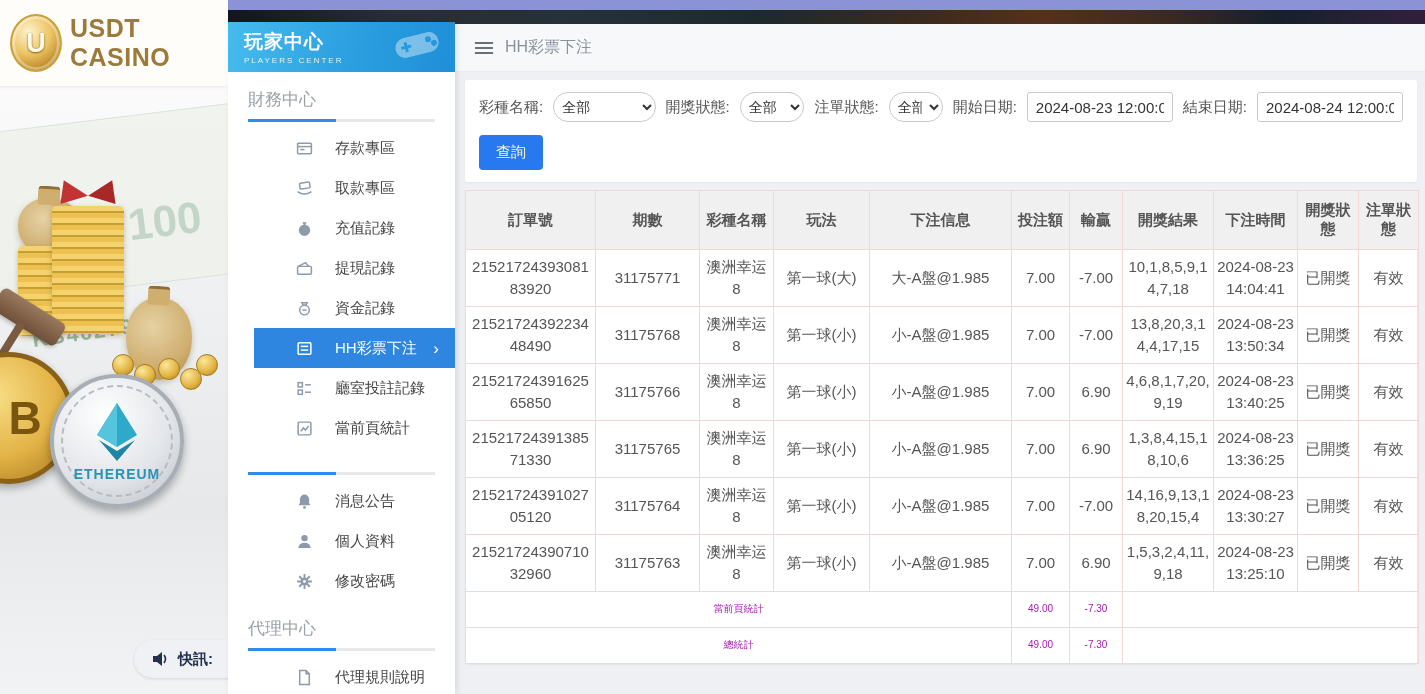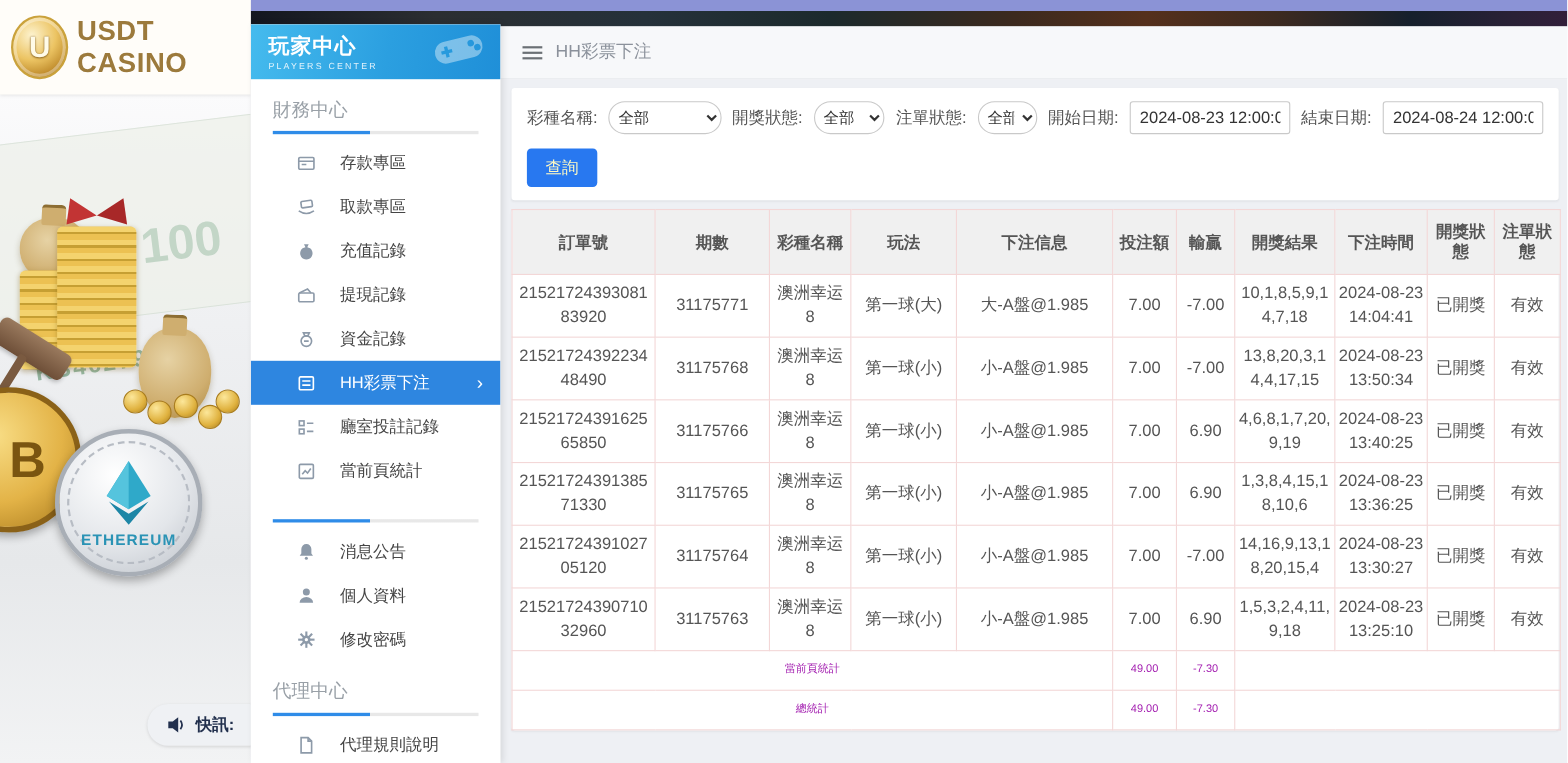--- a/index.html
+++ b/index.html
@@ -25,21 +25,21 @@
   .bow2 { position:absolute; left:88px; top:96px; width:0; height:0; border-right:26px solid #a82828; border-top:12px solid transparent; border-bottom:12px solid transparent; transform:rotate(-8deg); }
   .bag { position:absolute; background:radial-gradient(circle at 40% 35%, #e6d2a4 0%, #cfae6f 60%, #a9853f 100%); border-radius:46% 46% 50% 50%; box-shadow:0 3px 6px rgba(100,80,30,.3); }
   .bag::before { content:""; position:absolute; left:50%; top:-12px; transform:translateX(-50%) rotate(3deg); width:22px; height:16px; background:#cfae6f; border-radius:4px 4px 2px 2px; border-top:3px solid #8d6e33; }
   .bag-a { left:18px; top:112px; width:62px; height:58px; }
   .bag-b { left:126px; top:212px; width:66px; height:82px; }
   .gavel { position:absolute; left:-8px; top:218px; width:74px; height:26px; background:linear-gradient(180deg,#9a7a5e,#6e4f38); border-radius:6px; transform:rotate(32deg); box-shadow:0 2px 4px rgba(0,0,0,.25); }
   .gavel::after { content:""; position:absolute; left:30px; top:22px; width:8px; height:56px; background:#7a5a40; border-radius:3px; }
   .coin-small { position:absolute; width:22px; height:22px; border-radius:50%; background:radial-gradient(circle at 35% 30%, #fce79a, #e0b23f 60%, #a87c1e); border:1px solid #a87c1e; }
   .btc { position:absolute; left:-58px; top:266px; width:132px; height:132px; border-radius:50%; background:radial-gradient(circle at 40% 32%, #f8dd85 0%, #e3b347 55%, #a8791c 100%); border:5px solid #8a6118; z-index:1; display:flex; align-items:center; justify-content:center; box-shadow:0 4px 8px rgba(0,0,0,.3); }
   .btc span { font-size:46px; font-weight:bold; color:#7a5510; margin-left:34px; }
-  .eth { position:absolute; left:50px; top:304px; width:134px; height:134px; border-radius:50%; background:radial-gradient(circle at 40% 30%, #ffffff 0%, #e3e6ea 55%, #bcc1c8 100%); border:4px solid #a8aeb6; z-index:2; display:flex; flex-direction:column; align-items:center; justify-content:center; box-shadow:0 4px 9px rgba(0,0,0,.3);text-align:center; }
+  .eth { position:absolute; left:50px; top:288px; width:134px; height:134px; border-radius:50%; background:radial-gradient(circle at 40% 30%, #ffffff 0%, #e3e6ea 55%, #bcc1c8 100%); border:4px solid #a8aeb6; z-index:2; display:flex; flex-direction:column; align-items:center; justify-content:center; box-shadow:0 4px 9px rgba(0,0,0,.3);text-align:center; }
   .eth-inner { width:112px; height:112px; border-radius:50%; border:2px dashed #b7bcc4; display:flex; flex-direction:column; align-items:center; justify-content:center; }
   .eth-label { font-size:14px; font-weight:bold; color:#2a93b5; letter-spacing:1px; margin-top:3px; }
 
   .ticker { position:absolute; left:134px; top:640px; height:38px; width:118px; background:#eff1f4; border-radius:19px; display:flex; align-items:center; gap:8px; padding:0 18px; z-index:4; box-shadow:0 1px 3px rgba(0,0,0,.12); }
   .ticker span { font-size:15px; font-weight:bold; color:#22304d; white-space:nowrap; }
 
   
   .main-area { position:absolute; left:228px; top:0; width:1197px; height:694px; background:#eef0f4; }
   .strip-purple { height:10px; background:#8b93d6; }
   .strip-dark { height:14px; background:linear-gradient(90deg,#13161f 0%, #2b2e31 14%, #25313a 30%, #1c2a2c 44%, #3c2a1e 58%, #55301c 68%, #3c2a20 78%, #16202c 88%, #2a2136 96%, #321f3a 100%); }
@@ -67,21 +67,21 @@
 
   
   .sidebar { position:absolute; left:228px; top:22px; width:227px; height:672px; background:#fff; z-index:5; box-shadow:2px 0 6px rgba(0,0,0,.10); overflow:hidden; }
   .sb-head { height:50px; background:linear-gradient(100deg,#45bbee 0%, #2b9fe0 55%, #1f8fd8 100%); color:#fff; padding:7px 0 0 16px; position:relative; overflow:hidden; }
   .sb-title { font-size:19px; font-weight:600; letter-spacing:1px; }
   .sb-sub { font-size:8px; letter-spacing:2px; color:rgba(255,255,255,.85); margin-top:1px; }
   .sb-gamepad { position:absolute; right:14px; top:8px; opacity:.4; transform:rotate(-14deg); }
   .sb-sec { padding:16px 0 0 20px; }
   .sb-sec-title { font-size:17px; color:#99a0a7; }
   .sb-sec-rule { margin-top:8px; width:187px; height:3px; background:linear-gradient(90deg,#2f8ce8 0 88px, #e8e8e8 88px 100%); }
-  .s-item { height:40px; display:flex; align-items:center; gap:22px; padding-left:42px; cursor:pointer; position:relative; color:#8d9aa9; }
+  .s-item { height:40px; display:flex; align-items:center; gap:22px; padding-left:42px; cursor:pointer; position:relative; color:#8d9aa9;margin-left:26px; }
   .s-item .s-lbl { font-size:15px; color:#454545; }
   .s-item.active { background:#2e86e0; color:#fff; }
   .s-item.active .s-lbl { color:#fff; }
   .s-chevron { position:absolute; right:16px; font-size:17px; color:#fff; line-height:1; }
   .s-ico { width:17px; height:17px; display:flex; align-items:center; justify-content:center; }
   .s-ico svg { width:17px; height:17px; }
   .sb-items { padding-top:6px; }
 </style>
 </head>
 <body>

